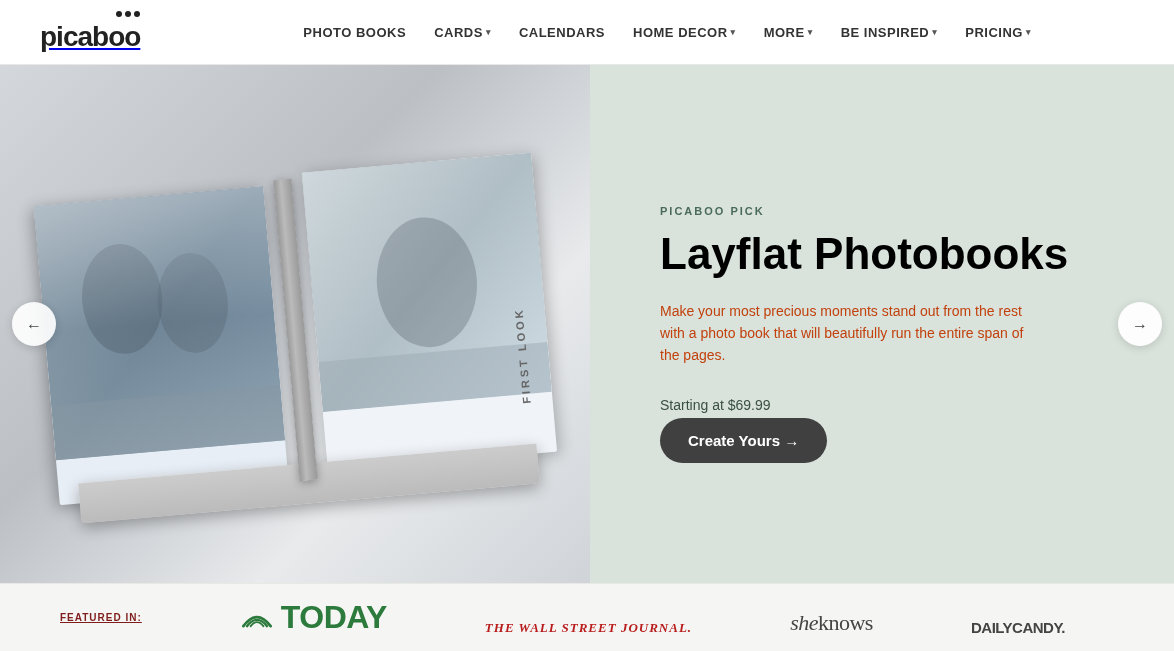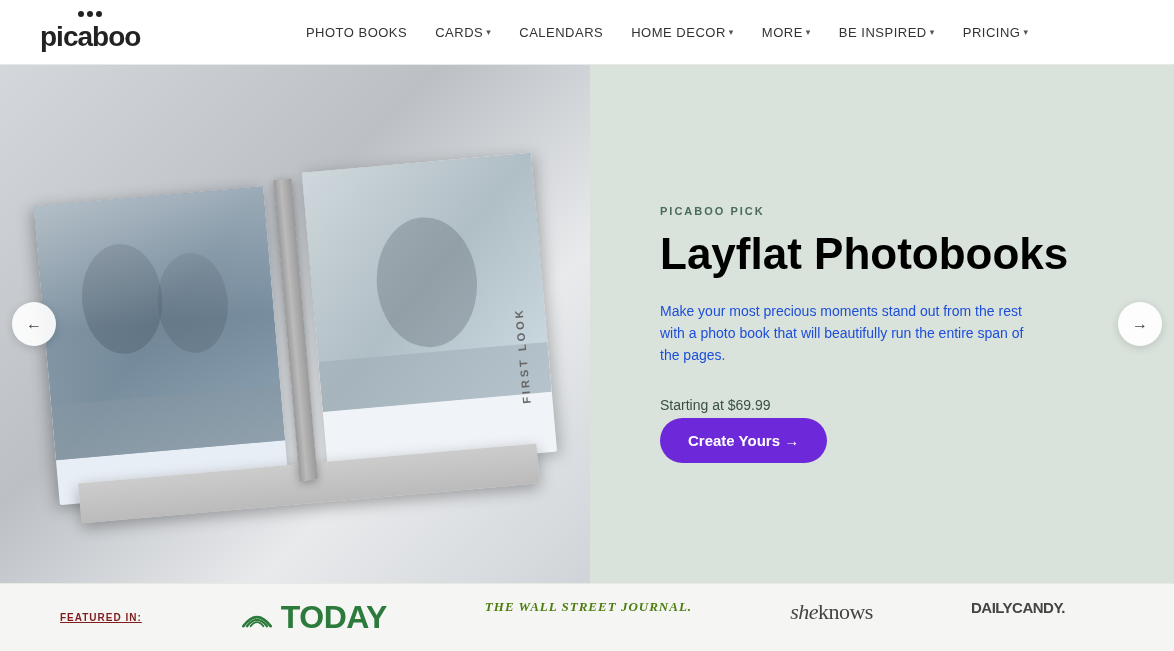--- a/index.html
+++ b/index.html
@@ -35,32 +35,33 @@
     }
     .logo-dot {
       width: 6px;
       height: 6px;
       border-radius: 50%;
       background: #222;
     }
     .logo-wrapper {
       display: flex;
       flex-direction: column;
-      align-items: center;
+      align-items: flex-end;
+      text-decoration: underline;
     }
     nav {
       display: flex;
       align-items: center;
       gap: 28px;
       flex: 1;
       justify-content: center;
     }
     .nav-item {
       font-size: 13px;
-      font-weight: 400;
+      font-weight: 700;
       color: #333;
       text-transform: uppercase;
       letter-spacing: 0.5px;
       cursor: pointer;
       display: flex;
       align-items: center;
       gap: 3px;
       white-space: nowrap;
       text-align: right;
     }
@@ -220,35 +221,35 @@
     }
     .hero-title {
       font-size: 44px;
       font-weight: 700;
       color: #000000;
       line-height: 1.15;
       margin-bottom: 20px;
     }
     .hero-description {
       font-size: 14px;
-      color: #1d4ed8;
+      color: #c2410c;
       line-height: 1.6;
       max-width: 380px;
       margin-bottom: 30px;
     }
     .hero-price {
       font-size: 14px;
       color: #3a5040;
       margin-bottom: 5px;
     }
     .create-btn {
       display: inline-flex;
       align-items: center;
       gap: 8px;
-      background: #6d28d9;
+      background: #404040;
       color: #fff;
       border: none;
       border-radius: 24px;
       padding: 14px 28px;
       font-size: 15px;
       font-weight: 600;
       cursor: pointer;
       width: fit-content;
     }
 
@@ -267,21 +268,21 @@
       font-weight: 700;
       color: #7f1d1d;
       letter-spacing: 1px;
       text-transform: uppercase;
       margin-right: 50px;
       white-space: nowrap;
       text-decoration: underline;
     }
     .featured-logos {
       display: flex;
-      align-items: flex-start;
+      align-items: flex-end;
       flex: 1;
       justify-content: space-around;
     }
     .featured-logo {
       font-size: 22px;
       font-weight: 700;
       color: #444;
       letter-spacing: -0.5px;
       white-space: nowrap;
     }
@@ -297,21 +298,21 @@
       width: 32px;
       height: 20px;
       position: relative;
     }
     .featured-logo.wsj {
       font-size: 13px;
       letter-spacing: 1px;
       font-weight: 600;
       font-style: italic;
       font-family: Georgia, serif;
-      color: #4d7c0f;
+      color: #b91c1c;
     }
     .featured-logo.sheknows {
       font-size: 22px;
       font-weight: 400;
       font-family: Georgia, serif;
       color: #444;
     }
     .featured-logo.sheknows span.bold {
       font-weight: 400;
       font-style: italic;

